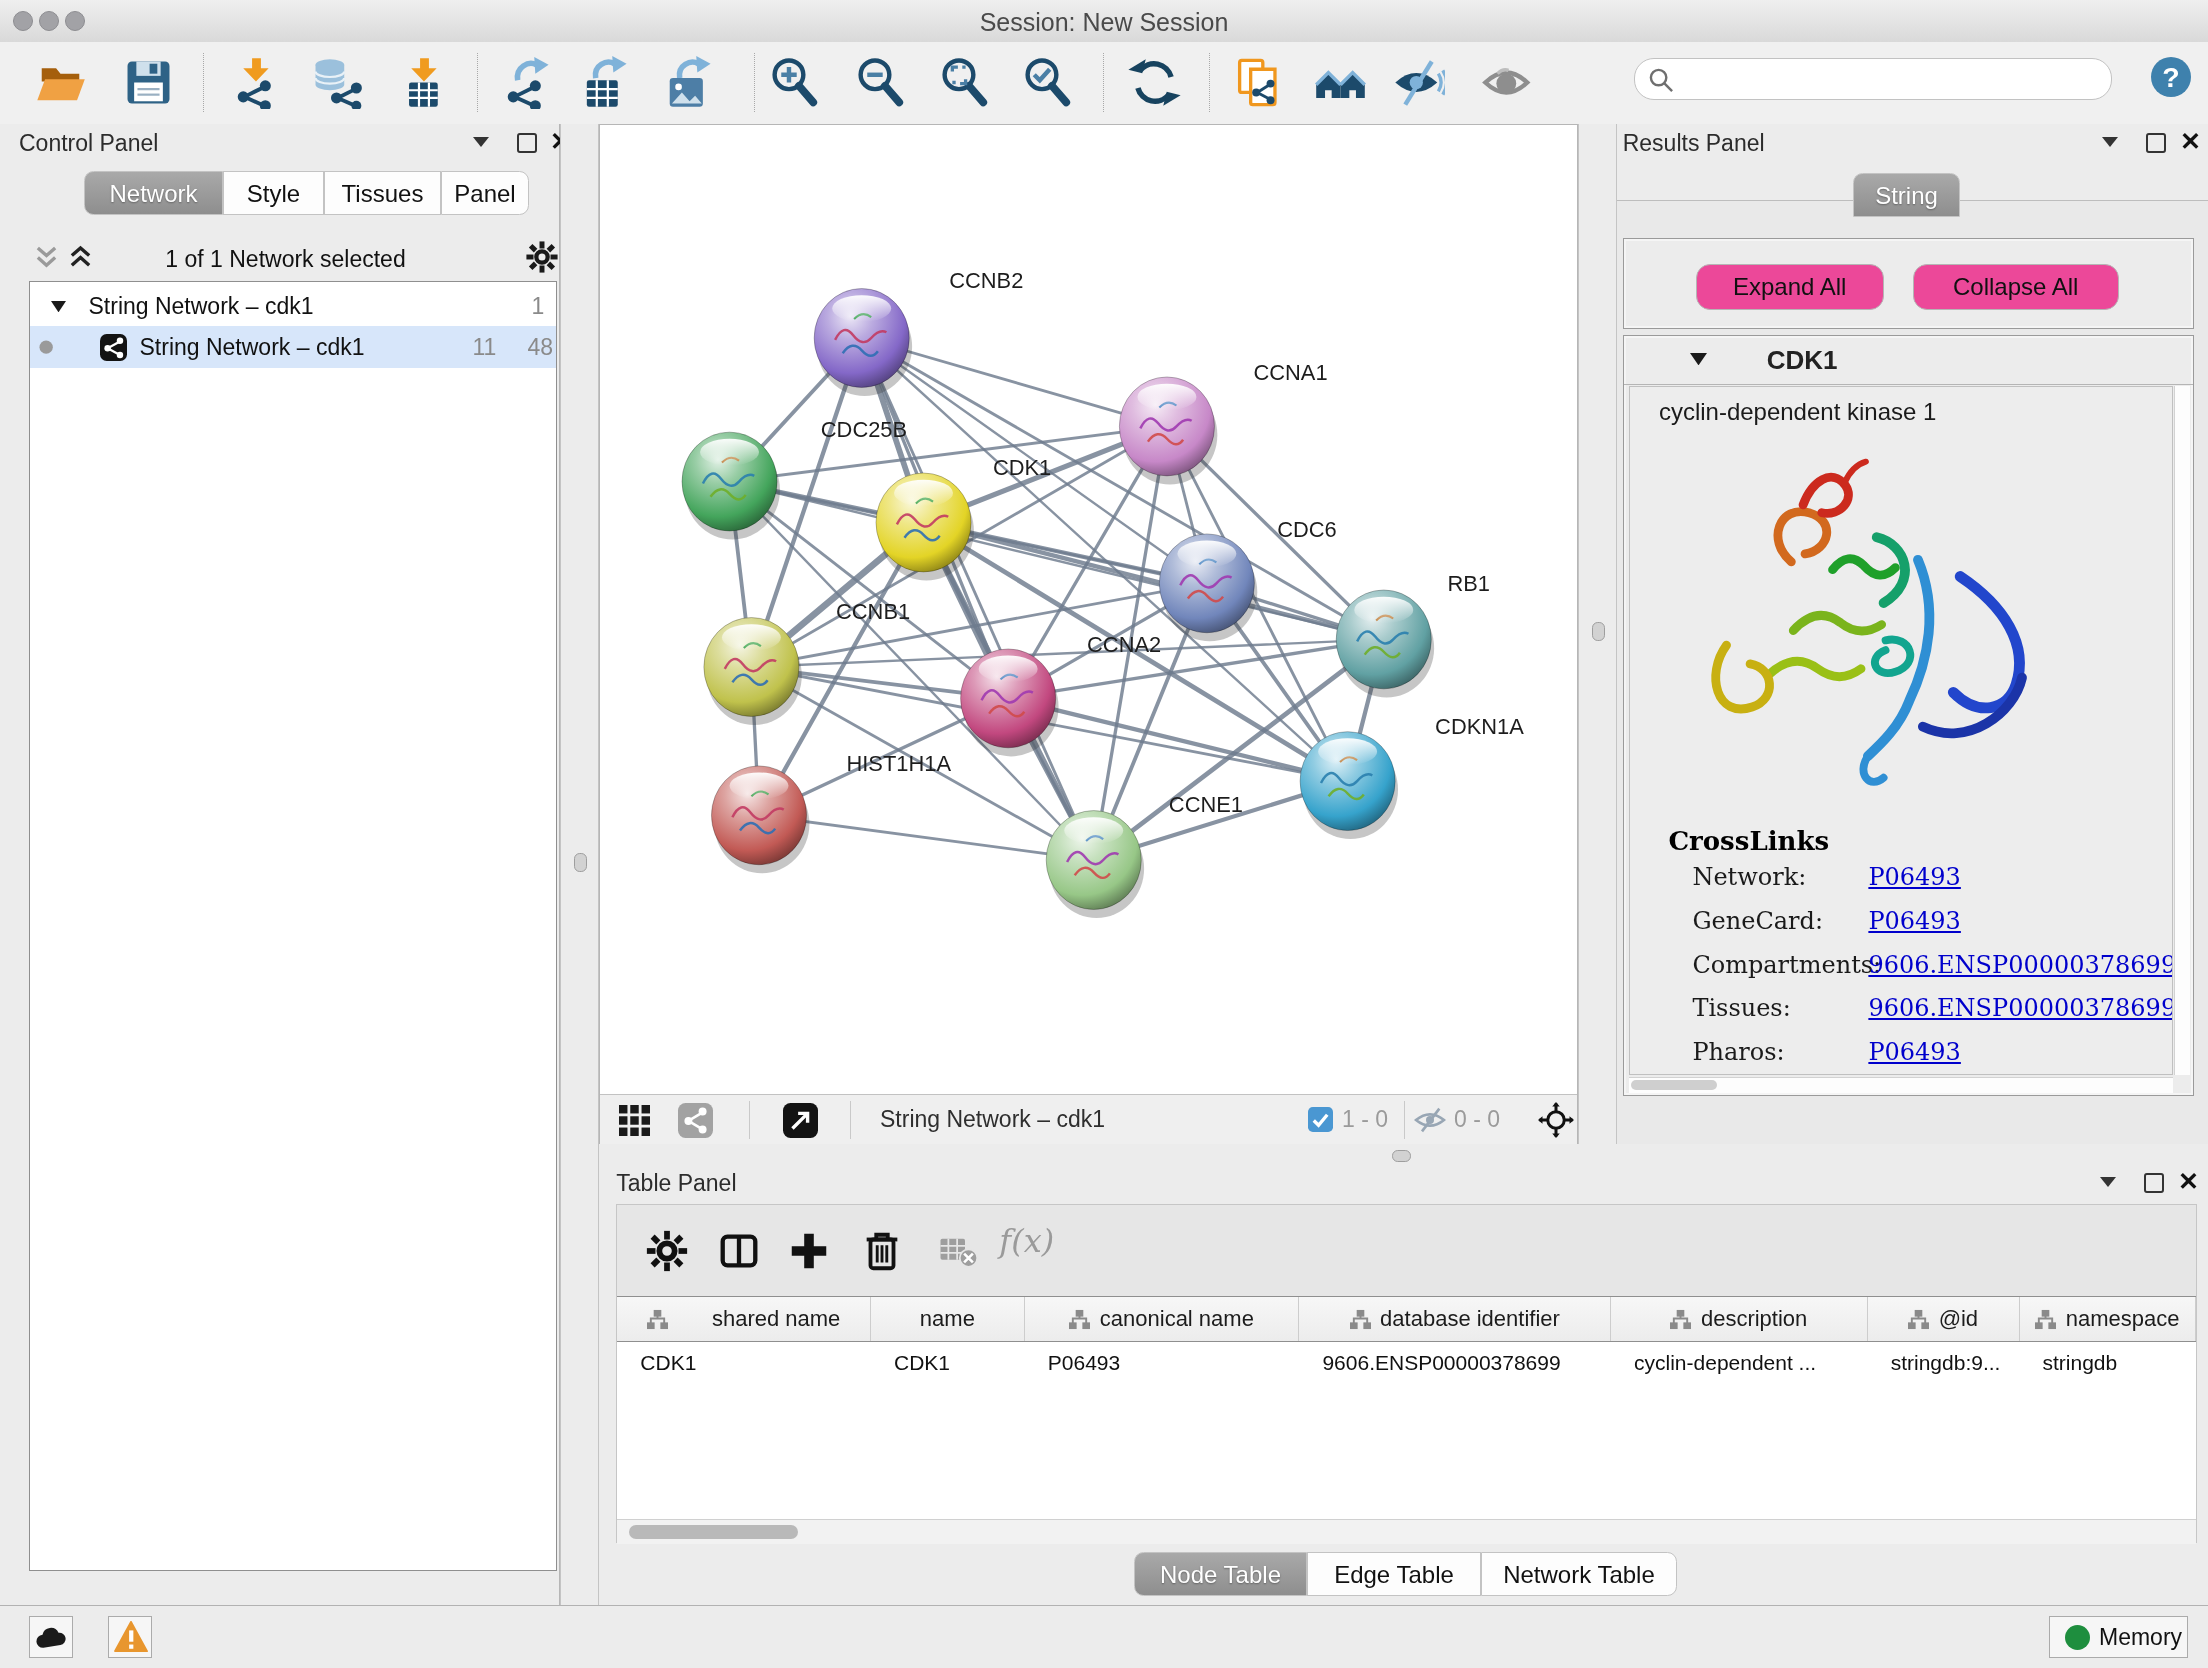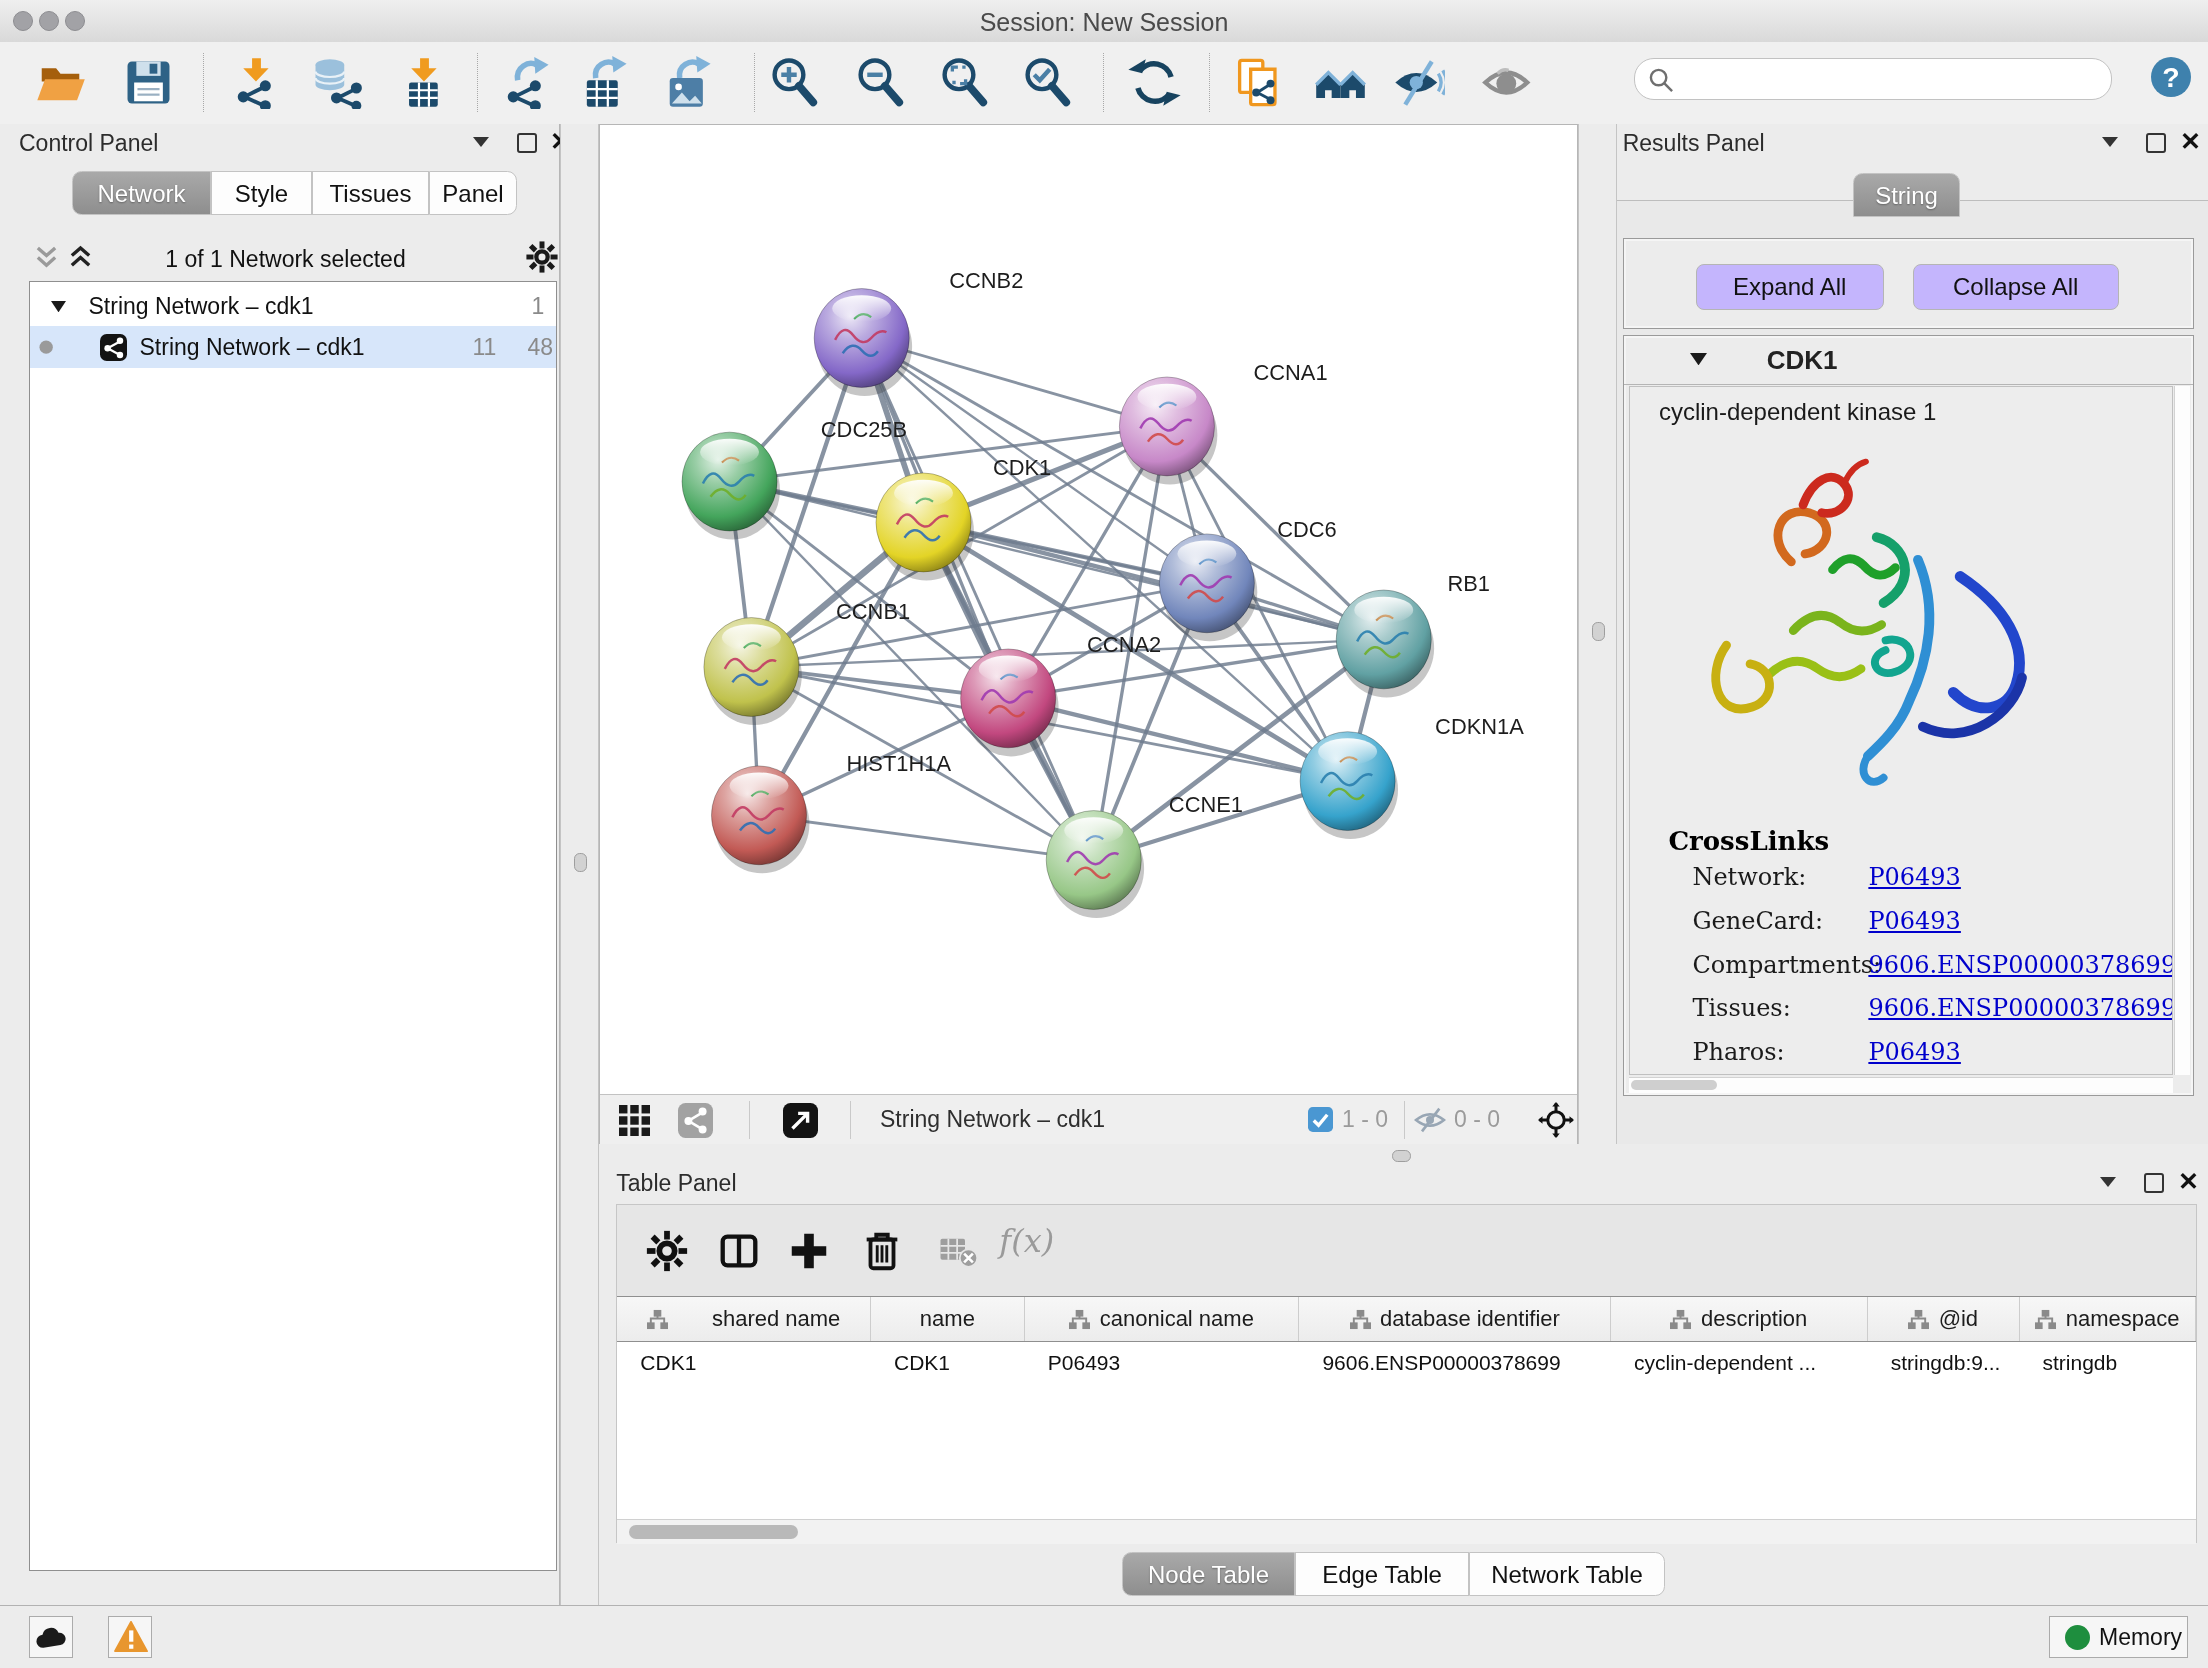--- a/index.html
+++ b/index.html
@@ -30,21 +30,21 @@
   .panel-title{font-size:23px;color:#2c2c2c;}
   .ph-tri{width:0;height:0;border-left:8.6px solid transparent;border-right:8.6px solid transparent;
     border-top:10.5px solid #333;}
   .ph-sq{width:16px;height:16px;border:2.9px solid #333;border-radius:2.9px;}
   .ph-x{font-size:25px;font-weight:bold;color:#111;line-height:19px;}
   
   .tab{height:44px;line-height:44px;text-align:center;font-size:24px;background:#fdfdfd;
     border:1px solid #c3c3c3;color:#111;box-sizing:border-box;}
   .tab.active{background:linear-gradient(#a9a9a9,#8e8e8e);color:#fff;
     text-shadow:0 1px 1.9px rgba(0,0,0,.35);}
-  .tab.first{border-radius:9.5px 0 0 9.5px;}
+  .tab.first{border-radius:9.5px 0 0 9.5px;margin-left:12px;}
   .tab.last{border-radius:0 9.5px 9.5px 0;}
   .tab.lone{border-radius:9.5px 9.5px 0 0;}
   
   .control-panel{left:0;top:124px;width:560px;height:1482px;background:#ececec;
     border-right:1px solid #b6b6b6;box-sizing:border-box;}
   .cp-tree-box{position:absolute;left:28.5px;top:157px;width:528px;height:1290px;
     background:#fff;border:1.9px solid #8f8f8f;box-sizing:border-box;}
   .tree-row{position:absolute;left:0;width:100%;height:42px;}
   .tree-row.selected{background:#d7e6fa;}
   .tree-label{position:absolute;top:7.6px;font-size:23px;color:#111;white-space:nowrap;}
@@ -60,22 +60,22 @@
     background:#efefef;border-top:1px solid #c2c2c2;}
   .nf-sep{position:absolute;top:5.7px;height:38px;border-left:1px solid #c9c9c9;}
   .nf-text{position:absolute;top:11.4px;font-size:23px;color:#2e2e2e;white-space:nowrap;}
   .nf-num{position:absolute;top:11.4px;font-size:23px;color:#9a9a9a;white-space:nowrap;}
   
   .results-panel{left:1617px;top:124px;width:592px;height:1021px;background:#ececec;}
   .rp-content{position:absolute;left:0;top:76px;width:592px;height:944px;background:#e9e9e9;
     border-top:1px solid #bdbdbd;}
   .rp-box{position:absolute;left:5.7px;width:571px;border:1px solid #9a9a9a;
     box-shadow:inset 0 0 0 1.9px #f5f5f5;background:#ececec;box-sizing:border-box;}
-  .rp-btn{position:absolute;top:25px;height:44px;background:#c4b5fd;border:1px solid #b5b5b5;
-    border-radius:8px;font-size:24px;text-align:center;line-height:44px;color:#111;}
+  .rp-btn{position:absolute;top:25px;height:44px;background:#ec4899;border:1px solid #b5b5b5;
+    border-radius:14px;font-size:24px;text-align:center;line-height:44px;color:#111;}
   .rp-entry-header{position:absolute;left:0;top:0;width:100%;height:48px;
     border-bottom:1px solid #b5b5b5;}
   .rp-inner{position:absolute;left:5.7px;top:50px;width:544px;height:689px;background:#ededed;
     border:1px solid #c0c0c0;box-sizing:border-box;overflow:hidden;}
   .serif{font-family:"DejaVu Serif","Liberation Serif",serif;}
   .xl-row{position:absolute;left:0;width:100%;height:44px;}
   .xl-label{position:absolute;left:62px;font-size:24px;color:#1a1a1a;}
   .xl-value{position:absolute;left:238px;font-size:24px;color:#0000cc;text-decoration:underline;}
   .scroll-track{position:absolute;background:#fdfdfd;}
   .scroll-thumb{position:absolute;background:#cfcfcf;border-radius:7.6px;}

